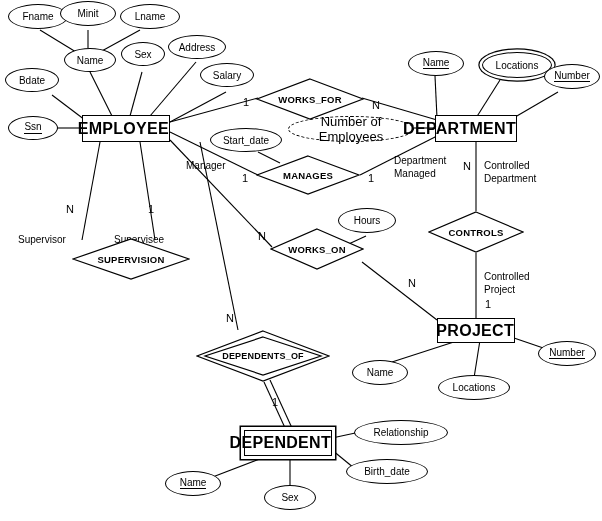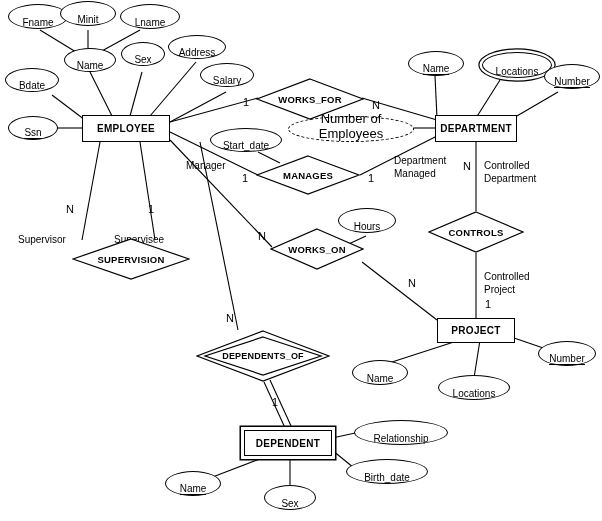--- a/index.html
+++ b/index.html
@@ -28,35 +28,35 @@
     display: flex;
     align-items: center;
     justify-content: center;
     text-align: center;
     color: #000;
   }
   
   .entity {
     border: 1.5px solid #000;
     background: #fff;
-    font-size: 10px;
+    font-size: 16px;
     font-weight: bold;
     letter-spacing: 0.3px;
+    justify-content: flex-end;
   }
   .entity.weak {
     border: 1.5px solid #000;
     box-shadow: 0 0 0 3px #fff, 0 0 0 4.5px #000;
   }
   
   .attr {
     border: 1.2px solid #000;
     border-radius: 50%;
     background: #fff;
     font-size: 10px;
-    align-items: flex-end;
   }
   .attr.multi {
     box-shadow: 0 0 0 2.5px #fff, 0 0 0 3.7px #000;
   }
   .attr.key span {
     border-bottom: 1px solid #000;
     line-height: 1.05;
   }
   .attr.derived {
     border: 1.2px dashed #000;

